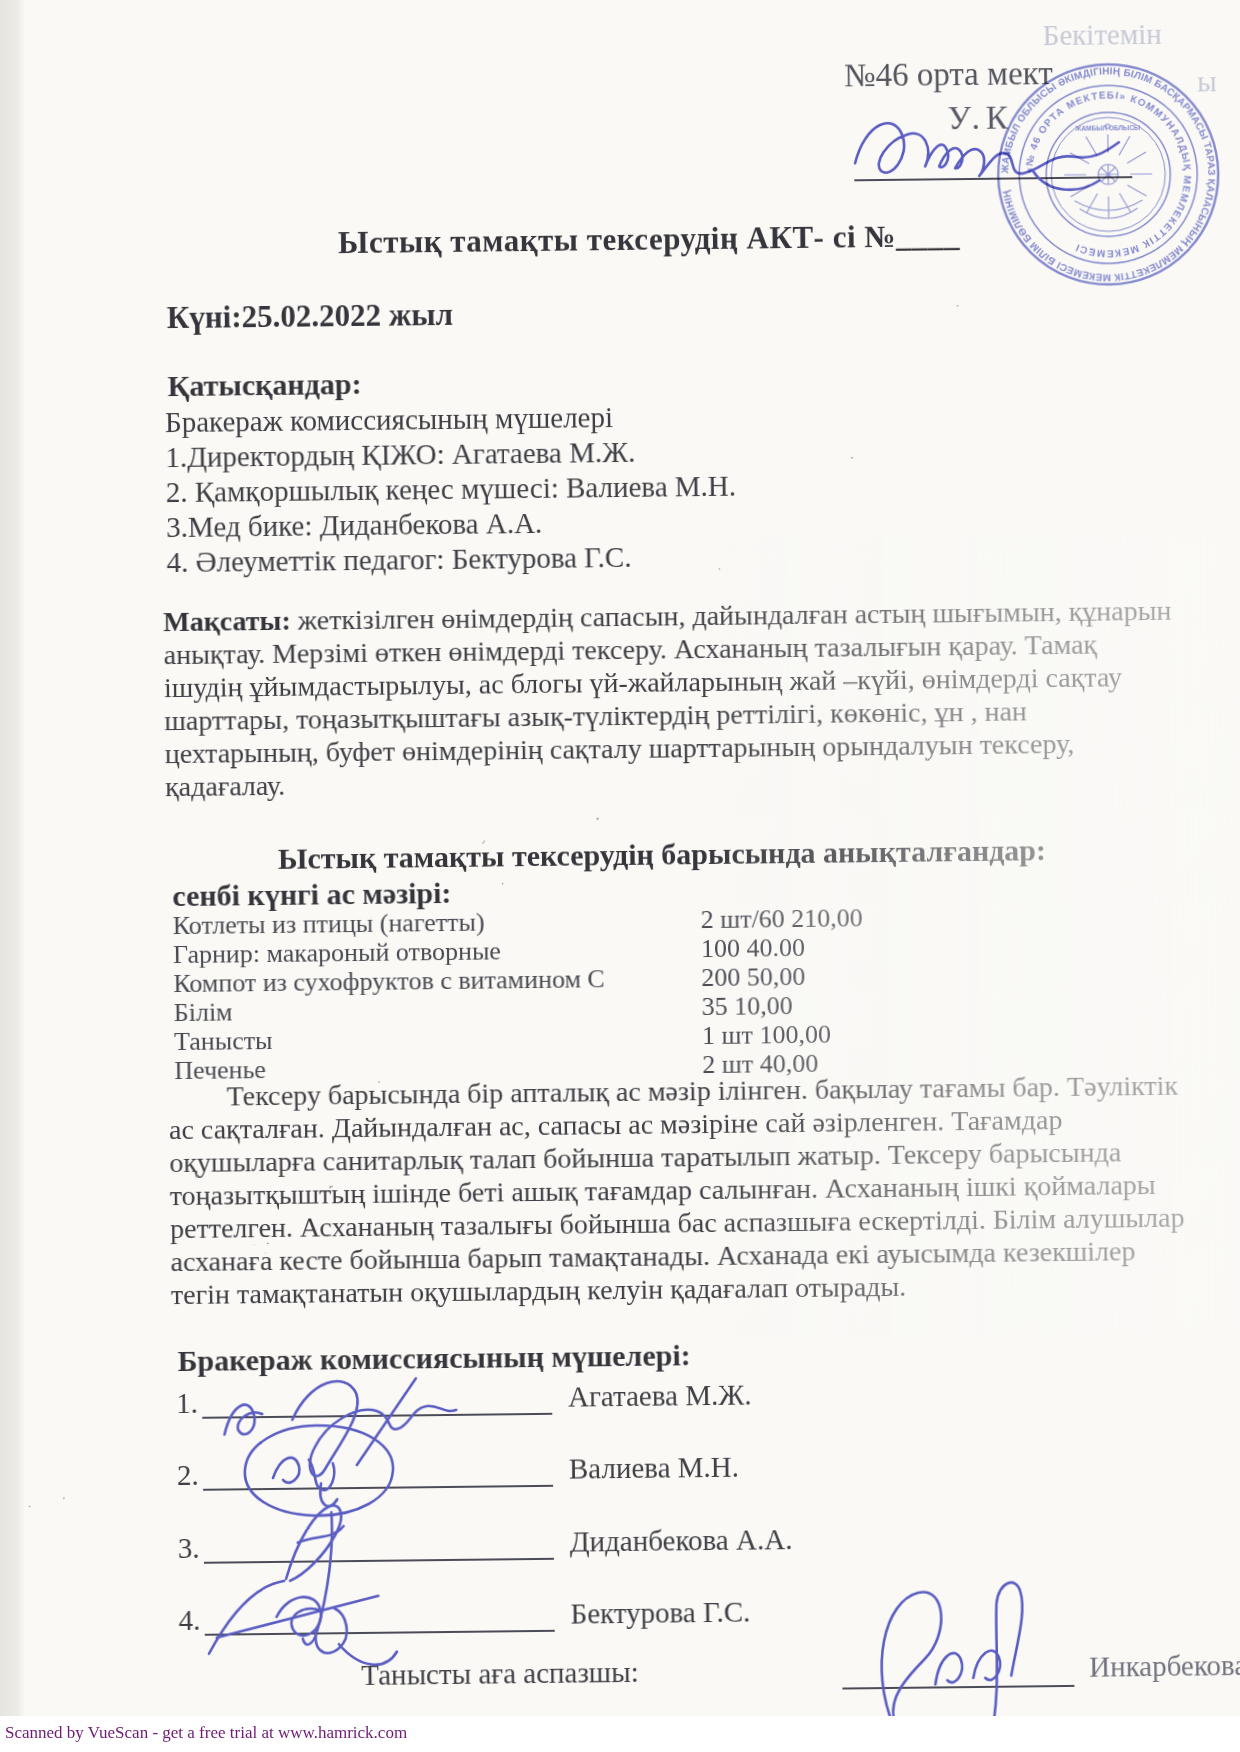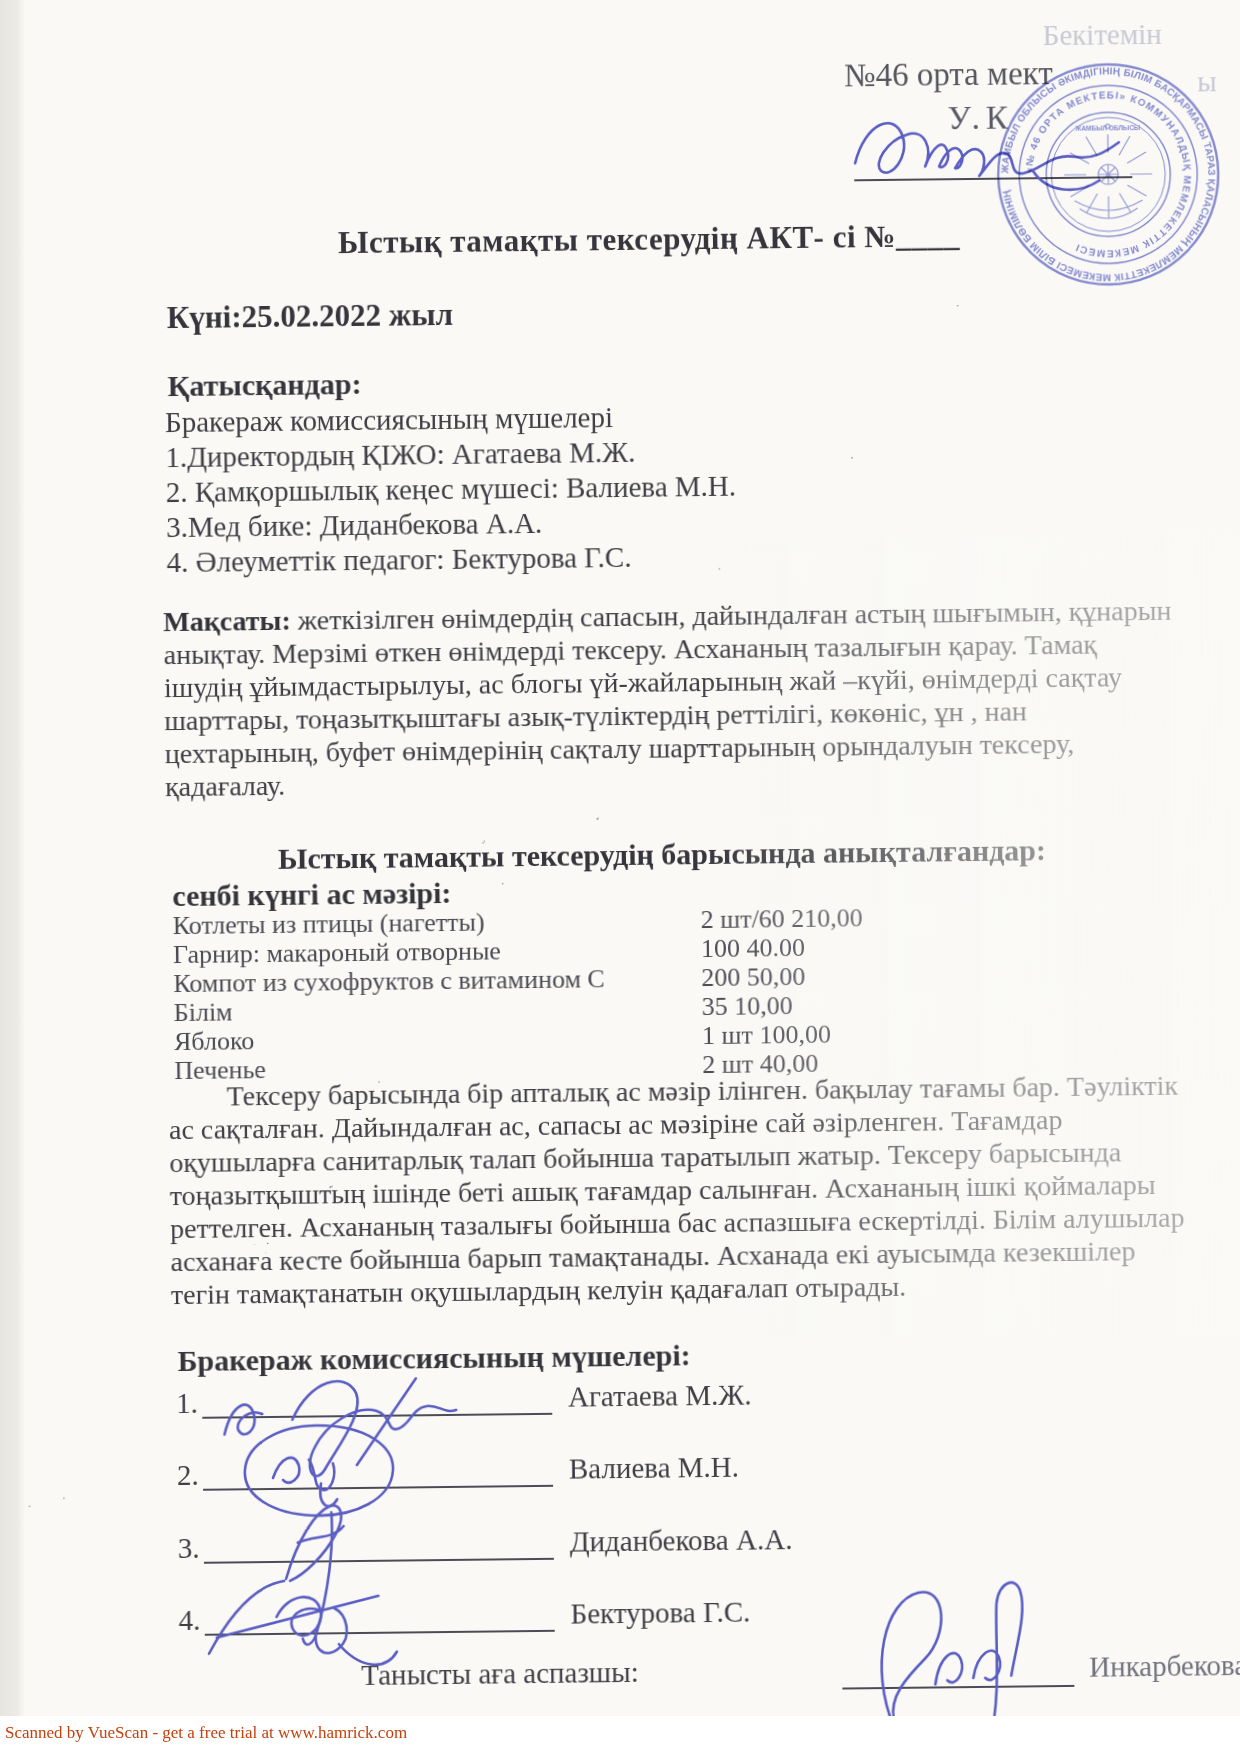--- a/index.html
+++ b/index.html
@@ -29,21 +29,21 @@
   .member-num{position:absolute;left:0;top:14px;}
   .member-line{position:absolute;left:26px;top:44px;width:350px;}
   .member-name{position:absolute;left:392px;top:12px;white-space:nowrap;}
   .sig{position:absolute;pointer-events:none;}
   .sig path{fill:none;stroke:#5a5dc2;stroke-width:2.6;stroke-linecap:round;stroke-linejoin:round;}
   .chef-label{font-size:29px;white-space:nowrap;}
   .chef-name{font-size:29px;color:#72727e;white-space:nowrap;}
   .fade-veil{position:absolute;left:700px;top:540px;width:540px;height:800px;pointer-events:none;
     background:linear-gradient(90deg,rgba(250,249,246,0) 0%,rgba(250,249,246,0.45) 55%,rgba(250,249,246,0.62) 100%);}
   .footer-bar{position:absolute;left:0;bottom:0;width:1240px;height:36px;background:#ffffff;}
-  .footer-text{position:absolute;left:5px;top:7px;font-size:17px;color:#c2410c;
+  .footer-text{position:absolute;left:5px;top:7px;font-size:17px;color:#701a75;
     font-family:"Liberation Serif","DejaVu Serif",serif;white-space:nowrap;}
   .stamp{mix-blend-mode:multiply;opacity:0.93;}
   .stamp text{fill:#7d82cc;font-family:"Liberation Sans","DejaVu Sans",sans-serif;font-weight:bold;}
   .stamp .ring{fill:none;stroke:#7d82cc;}
   .wm{position:absolute;left:0;top:0;pointer-events:none;}
 </style>
 </head>
 <body>
 
 <div class="page">
@@ -130,21 +130,21 @@
       </div>
       <div class="menu-row" style="top:58px;">
         <span>Компот из сухофруктов с витамином С</span>
         <span class="menu-qty">200 50,00</span>
       </div>
       <div class="menu-row" style="top:87px;">
         <span>Білім</span>
         <span class="menu-qty">35 10,00</span>
       </div>
       <div class="menu-row" style="top:116px;">
-        <span>Яблоко</span>
+        <span>Танысты</span>
         <span class="menu-qty">1 шт 100,00</span>
       </div>
       <div class="menu-row" style="top:145px;">
         <span>Печенье</span>
         <span class="menu-qty">2 шт 40,00</span>
       </div>
     </div>
 
     <div class="abs para" style="left:166px;top:1075px;width:1016px;text-indent:58px;">Тексеру барысында  бір апталық ас мәзір ілінген. бақылау тағамы бар. Тәуліктік ас сақталған. Дайындалған ас, сапасы ас мәзіріне сай  әзірленген. Тағамдар оқушыларға санитарлық талап бойынша таратылып жатыр. Тексеру барысында тоңазытқыштың ішінде беті ашық тағамдар салынған. Асхананың ішкі қоймалары реттелген. Асхананың тазалығы бойынша бас аспазшыға ескертілді. Білім алушылар асханаға  кесте бойынша барып тамақтанады. Асханада екі ауысымда кезекшілер тегін тамақтанатын оқушылардың келуін қадағалап отырады.</div>
 

